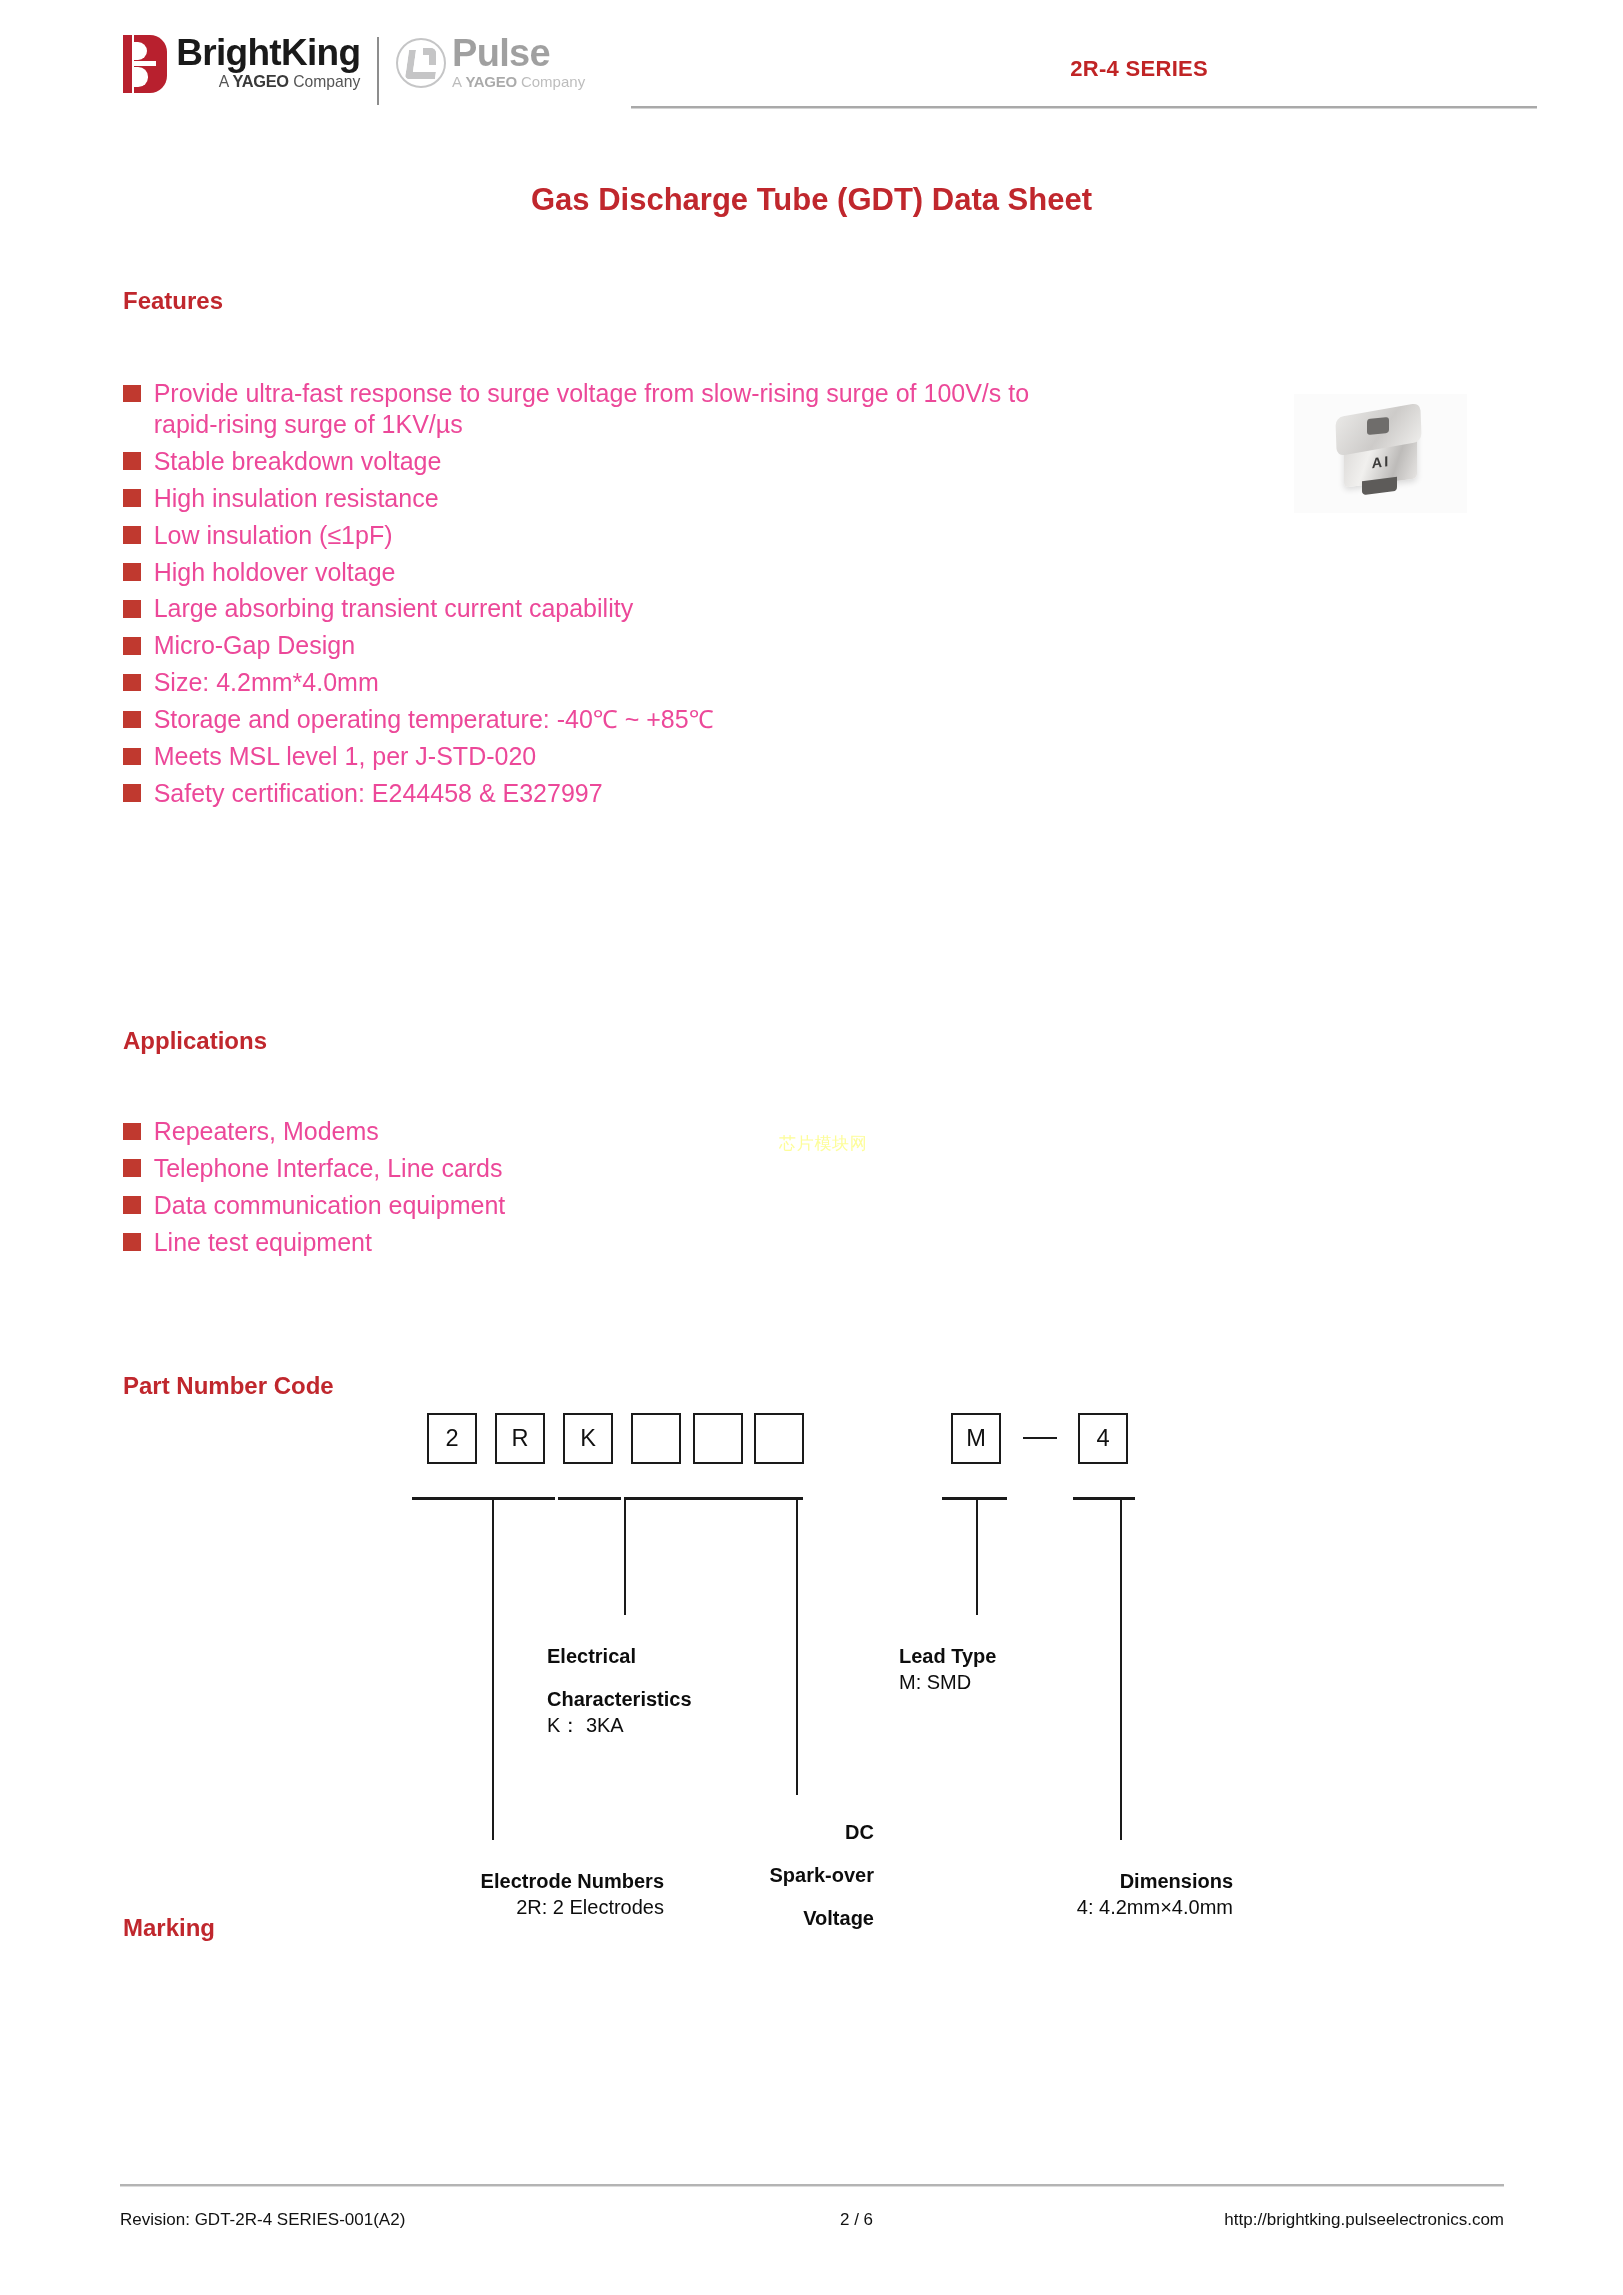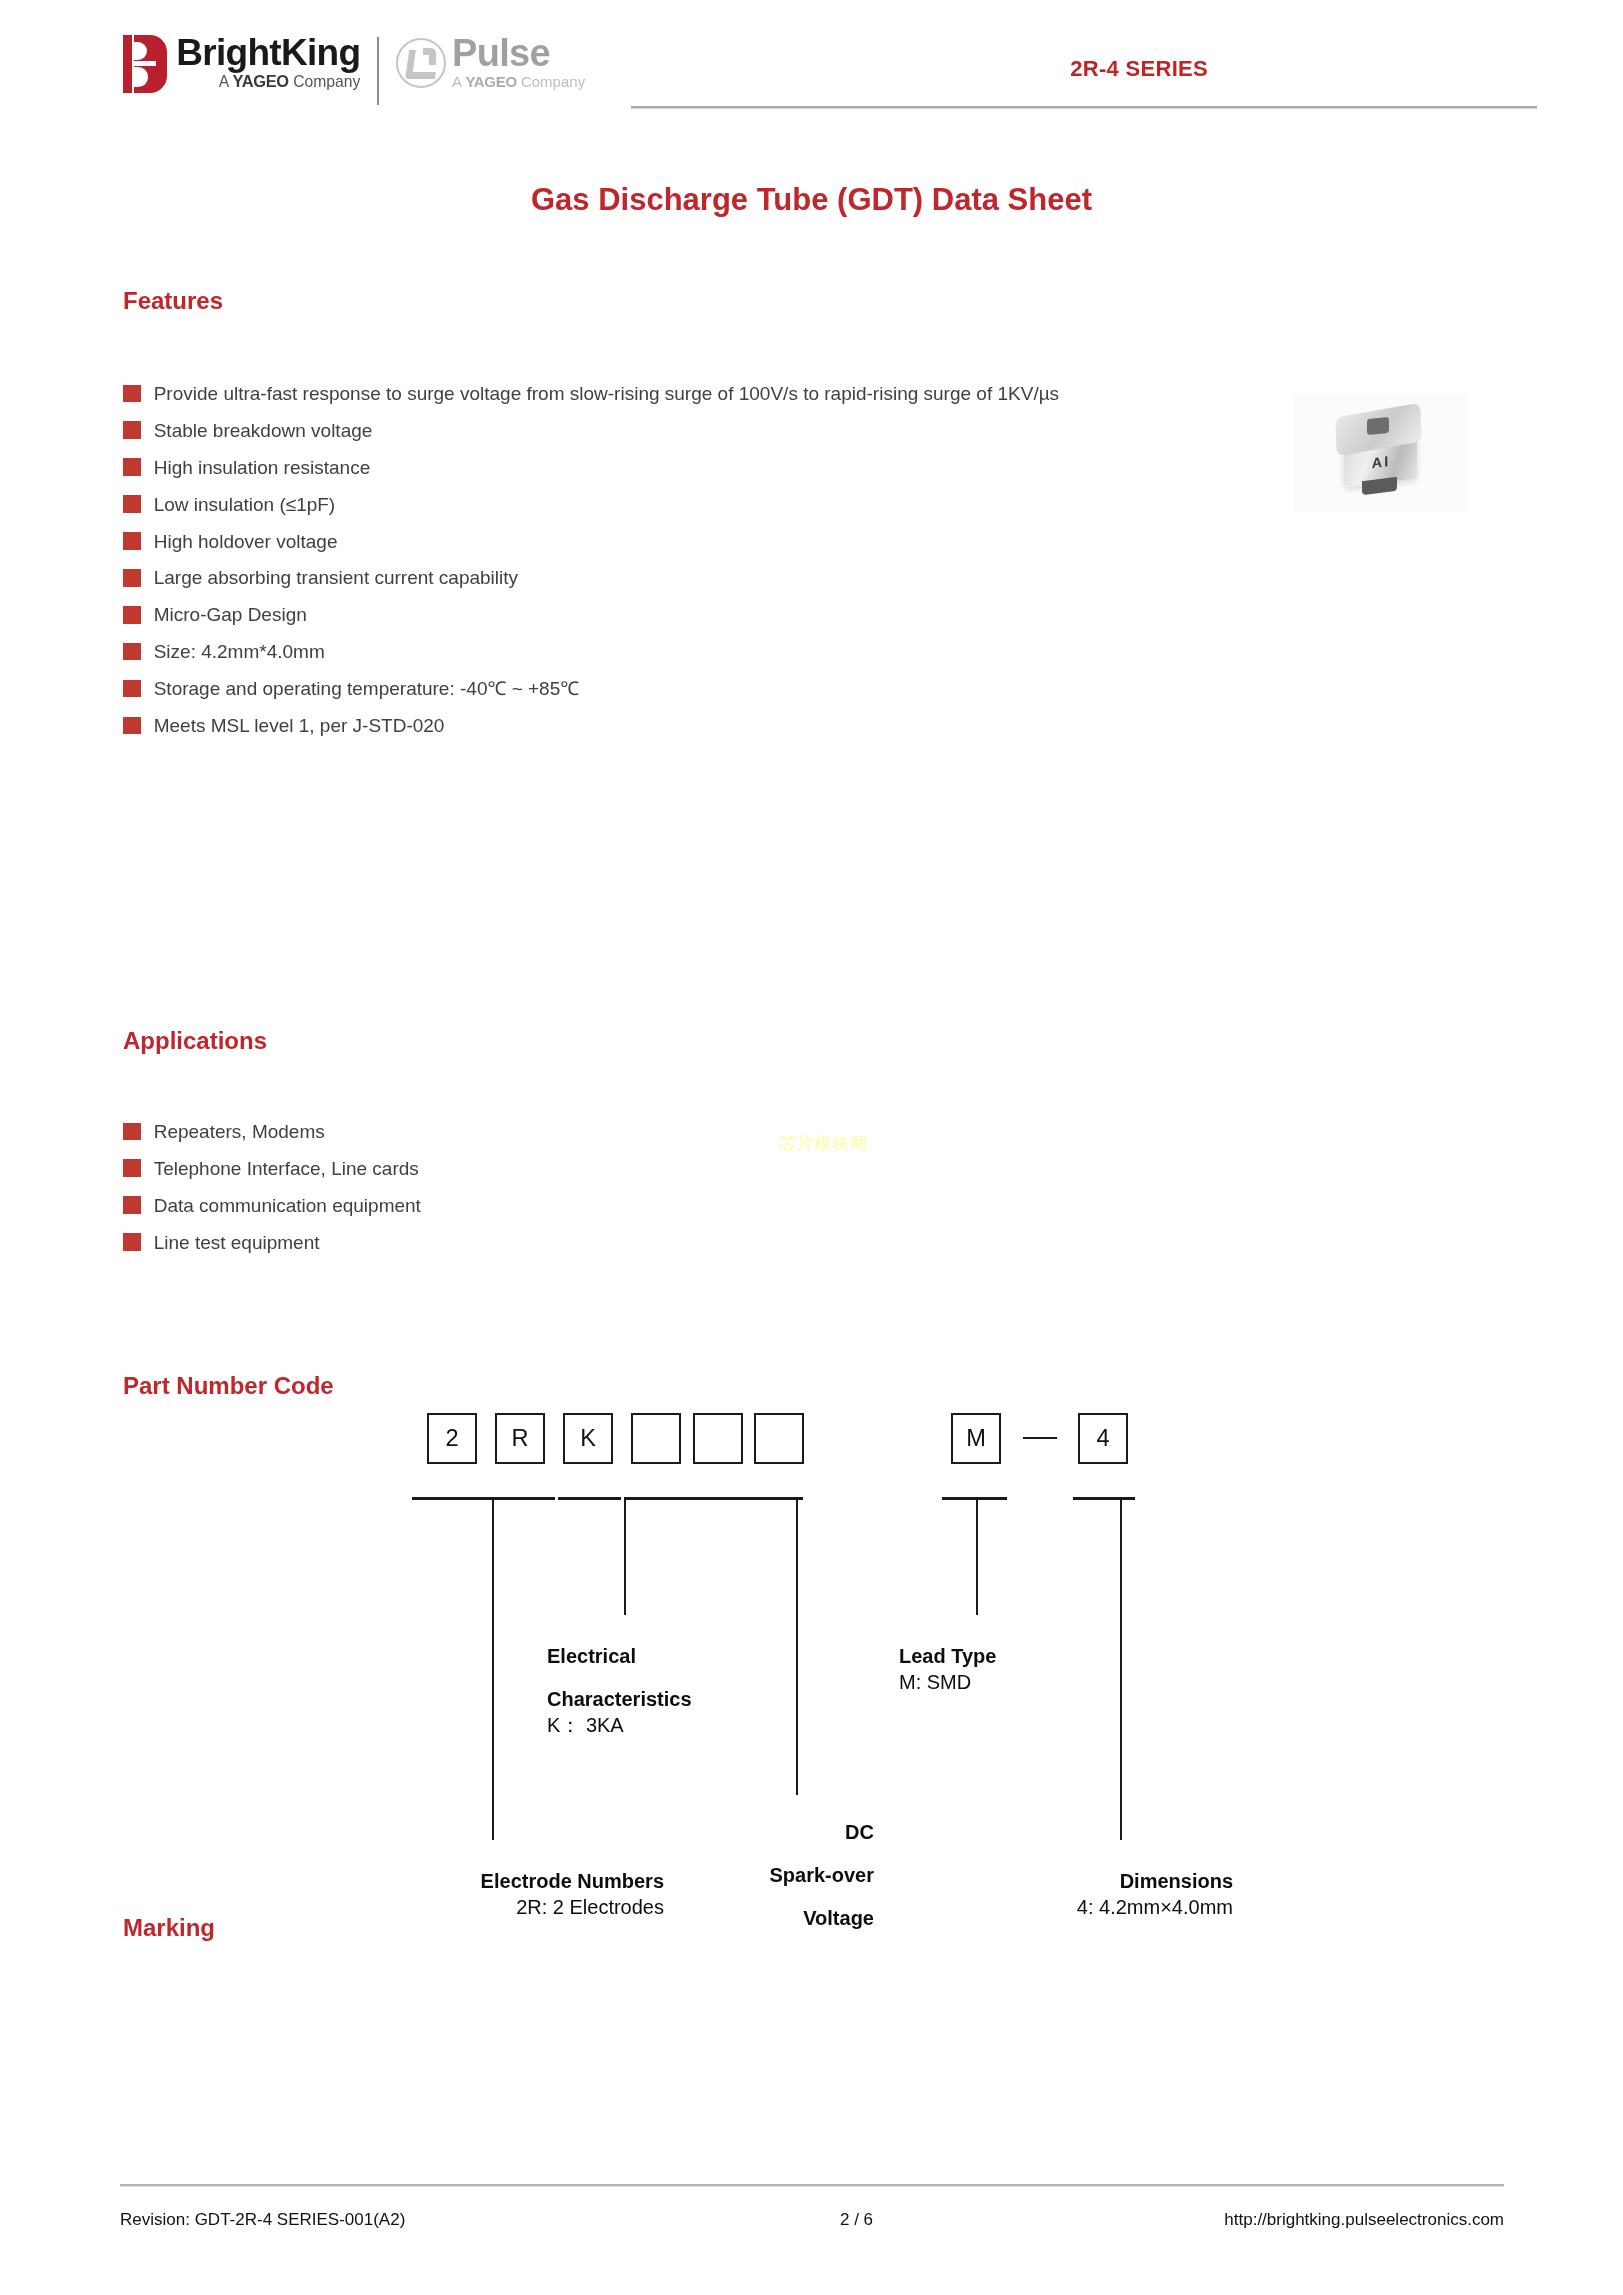--- a/index.html
+++ b/index.html
@@ -212,23 +212,23 @@
   }
   .bullet-sq {
     flex: 0 0 auto;
     width: 17.7px;
     height: 17.7px;
     background: #c0392f;
     margin-top: 6.5px;
     margin-right: 13px;
   }
   .bullet-txt {
-    font-size: 19px;
+    font-size: 25px;
     line-height: 31px;
-    color: #404040;
+    color: #ec4899;
     max-width: 916px;
   }
   #features-list .bullet-row:first-child .bullet-txt { max-width: 929px; }
 
   
   .product-photo {
     position: absolute;
     left: 1294px;
     top: 394px;
     width: 173px;
@@ -463,20 +463,24 @@
       <div class="bullet-txt">Size: 4.2mm*4.0mm</div>
     </div>
     <div class="bullet-row">
       <div class="bullet-sq"></div>
       <div class="bullet-txt">Storage and operating temperature: -40℃ ~ +85℃</div>
     </div>
     <div class="bullet-row">
       <div class="bullet-sq"></div>
       <div class="bullet-txt">Meets MSL level 1, per J-STD-020</div>
     </div>
+    <div class="bullet-row">
+      <div class="bullet-sq"></div>
+      <div class="bullet-txt">Safety certification: E244458 &amp; E327997</div>
+    </div>
   </div>
 
   <div class="product-photo">
     <div class="pp-base"></div>
     <div class="pp-body"></div>
     <div class="pp-cap"></div>
     <div class="pp-nub"></div>
     <div class="pp-mark">AI</div>
     <div class="pp-foot"></div>
   </div>

